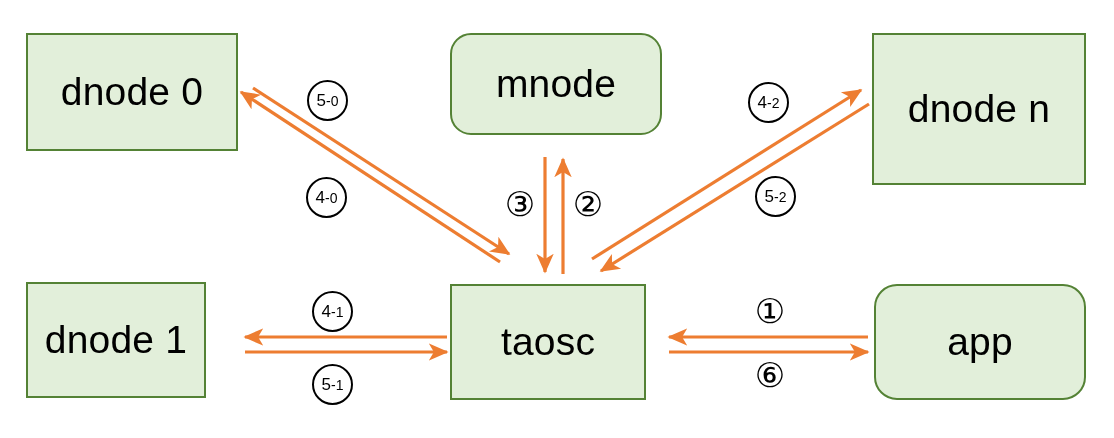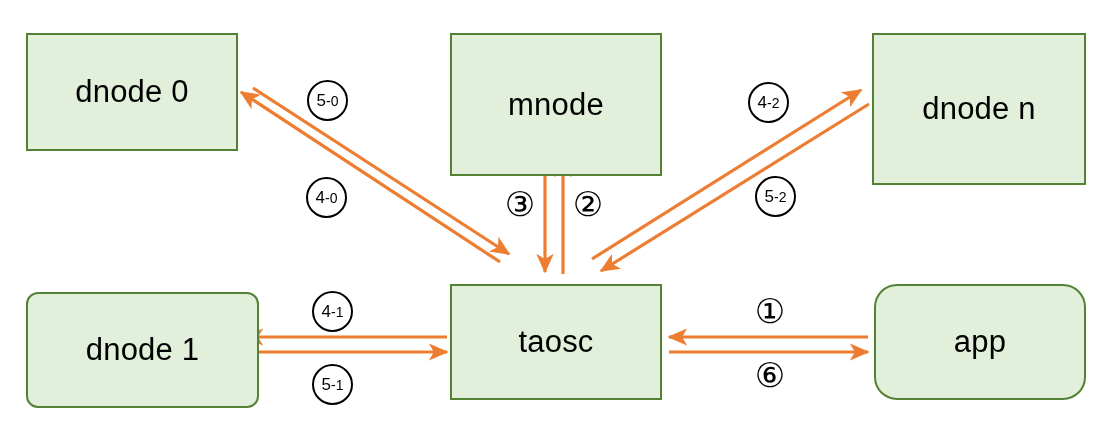--- a/index.html
+++ b/index.html
@@ -7,31 +7,31 @@
        font-family:"Liberation Sans", sans-serif;}
   #canvas{position:absolute;left:0;top:0;width:1114px;height:438px;}
 
   .node{
     position:absolute;
     background:#e2efda;
     border:2.5px solid #548235;
     box-sizing:border-box;
     display:flex;align-items:center;justify-content:center;
     color:#000000;
-    font-size:31px;
+    font-size:39px;
     font-family:"Liberation Sans", sans-serif;
     letter-spacing:.2px;
   }
 
   
   #node-dnode0{left:26px;  top:33px;  width:212px; height:118px;}
-  #node-mnode {left:450px; top:33px;  width:212px; height:143px;}
+  #node-mnode {left:450px; top:33px;  width:212px; height:102px;border-radius:21px;}
   #node-dnoden{left:872px; top:33px;  width:214px; height:152px;}
-  #node-dnode1{left:26px;  top:292px; width:233px; height:116px;border-radius:12px;}
-  #node-taosc {left:450px; top:284px; width:212px; height:116px;}
+  #node-dnode1{left:26px;  top:282px; width:180px; height:116px;}
+  #node-taosc {left:450px; top:284px; width:196px; height:116px;}
   #node-app   {left:874px; top:284px; width:212px; height:116px;border-radius:23px;}
 
   
   .lbl-circle{
     position:absolute;
     width:41px;height:41px;
     border:2.2px solid #000000;
     border-radius:50%;
     background:#ffffff;
     display:flex;align-items:center;justify-content:center;

